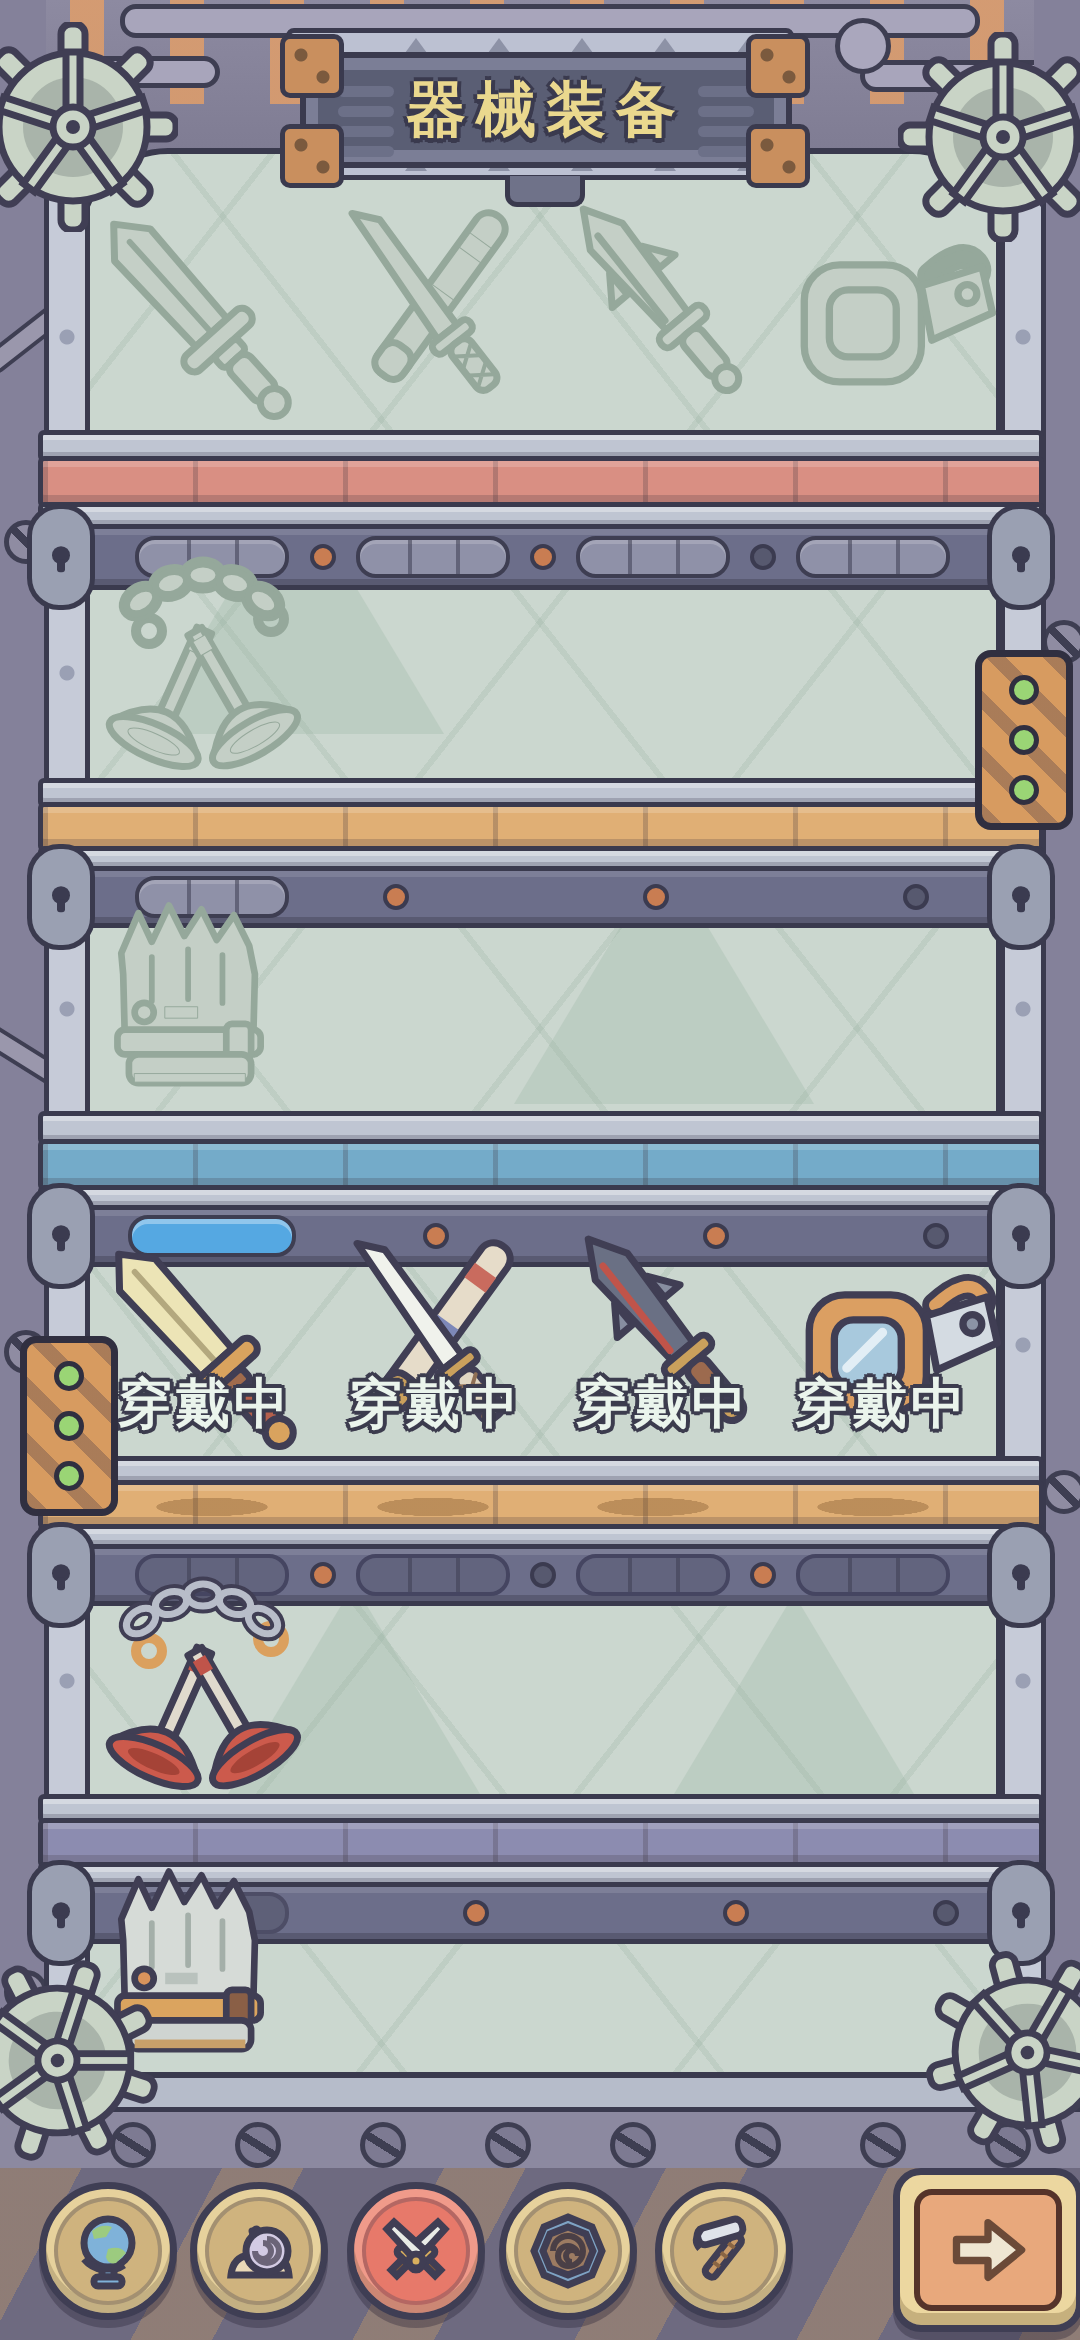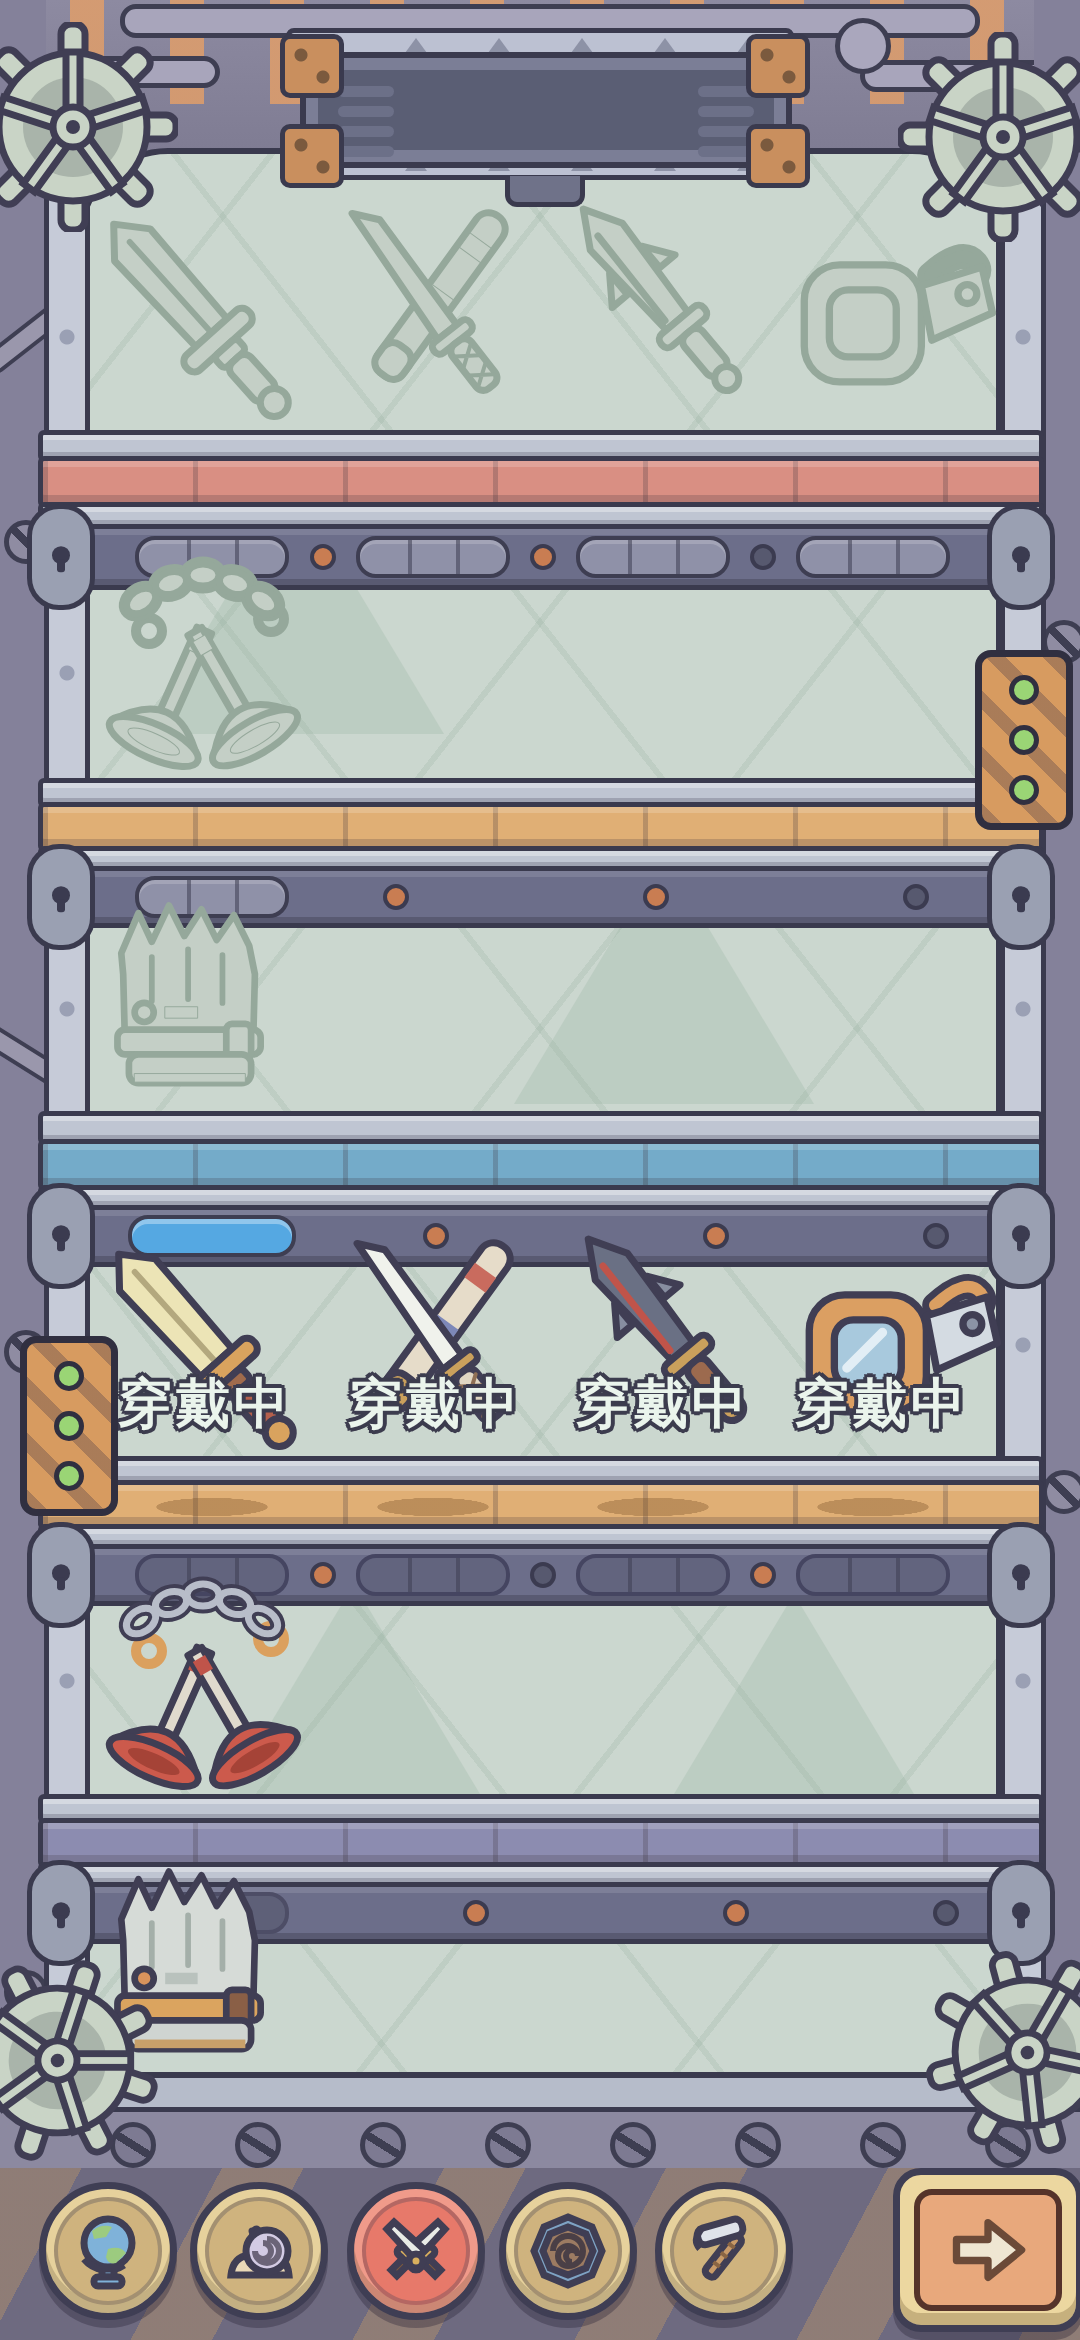--- a/index.html
+++ b/index.html
@@ -479,20 +479,21 @@
             <i></i>
             <i></i>
             <i></i>
           </div>
         <div class="vents" style="right:20px">
             <i></i>
             <i></i>
             <i></i>
             <i></i>
           </div>
+        <div id="title">器械装备</div>
       </div>
     </div>
     <div class="bracket" style="left:8px;top:6px"></div>
     <div class="bracket" style="left:474px;top:6px"></div>
     <div class="bracket" style="left:8px;top:96px"></div>
     <div class="bracket" style="left:474px;top:96px"></div>
     <div id="plateTab"></div>
   </div>
 
   <svg class="gear" style="left:-32px;top:22px" width="210" height="210" viewBox="0 0 210 210">

